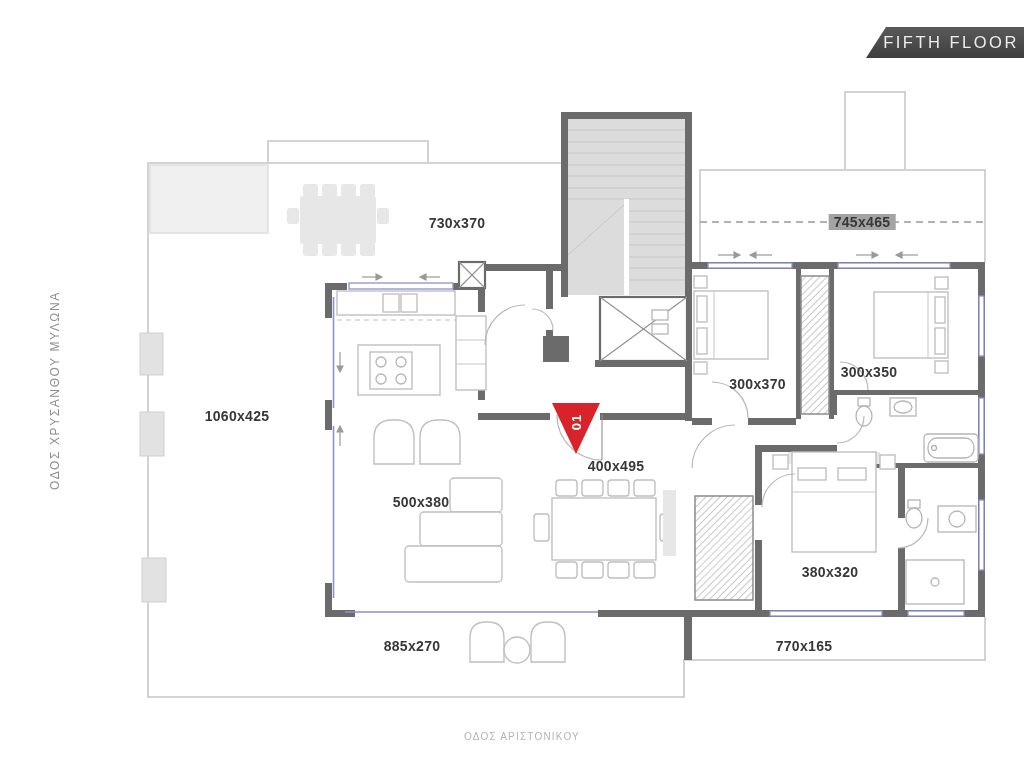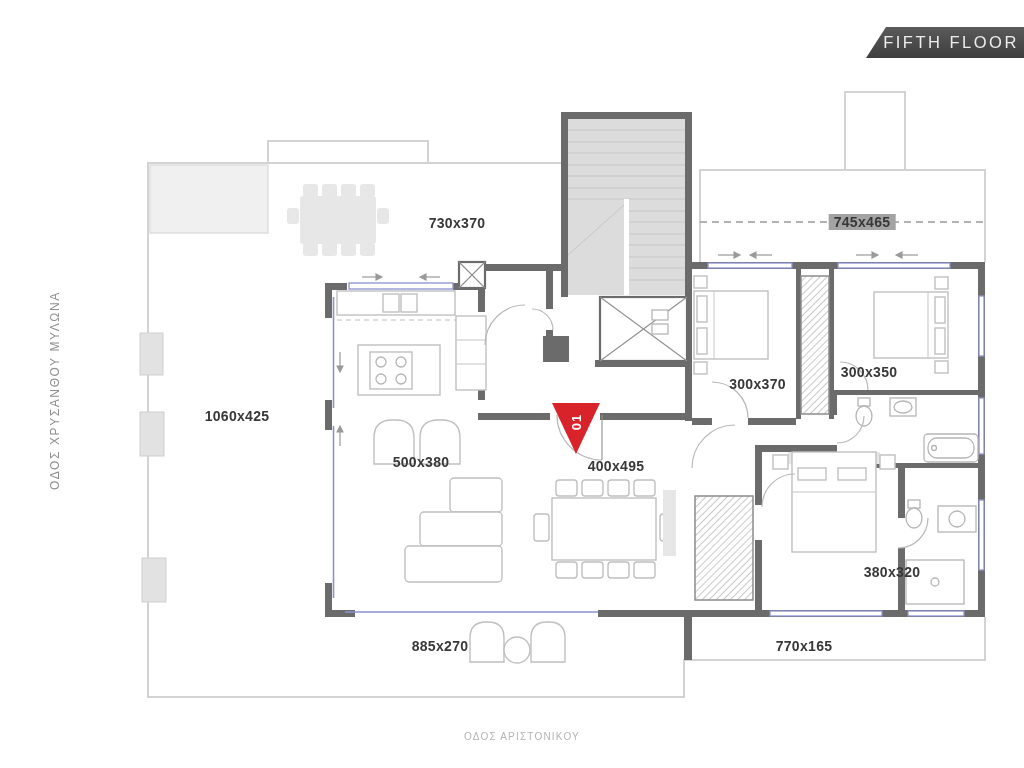--- a/index.html
+++ b/index.html
@@ -329,23 +329,23 @@
   </div>
 
   <div class="street-left">ΟΔΟΣ  ΧΡΥΣΑΝΘΟΥ ΜΥΛΩΝΑ</div>
   <div class="street-bottom">ΟΔΟΣ ΑΡΙΣΤΟΝΙΚΟΥ</div>
 
   <div class="lbl" style="left:457px;top:223px;">730x370</div>
   <div class="lbl on-dash" style="left:862px;top:222px;">745x465</div>
   <div class="lbl" style="left:237px;top:384px;margin-top:32px;">1060x425</div>
   <div class="lbl" style="left:744px;top:384px;padding-left:27px;">300x370</div>
   <div class="lbl" style="left:869px;top:372px;">300x350</div>
-  <div class="lbl" style="left:421px;top:462px;">500x380</div>
+  <div class="lbl" style="left:421px;top:502px;">500x380</div>
   <div class="lbl" style="left:616px;top:466px;">400x495</div>
-  <div class="lbl" style="left:892px;top:572px;">380x320</div>
-  <div class="lbl" style="left:412px;top:646px;margin-left:28px;">885x270</div>
+  <div class="lbl" style="left:830px;top:572px;">380x320</div>
+  <div class="lbl" style="left:412px;top:646px;">885x270</div>
   <div class="lbl" style="left:804px;top:646px;">770x165</div>
 
   <div class="unit-marker">
     <span>01</span>
   </div>
 
 </div>
 
 </body></html>

